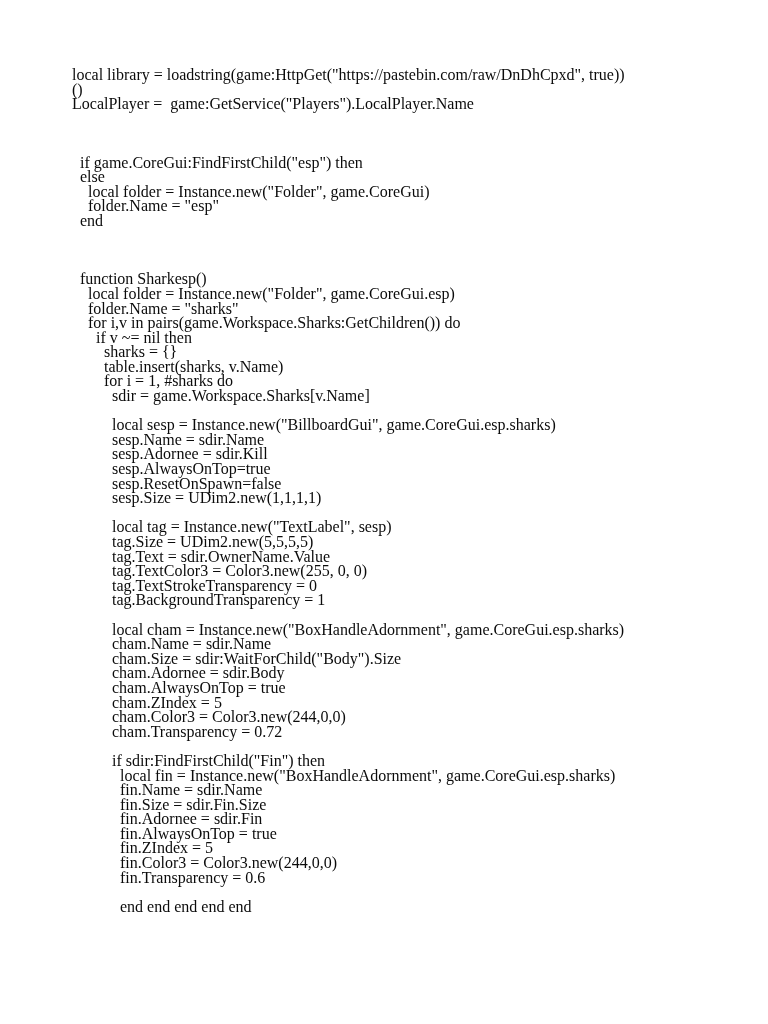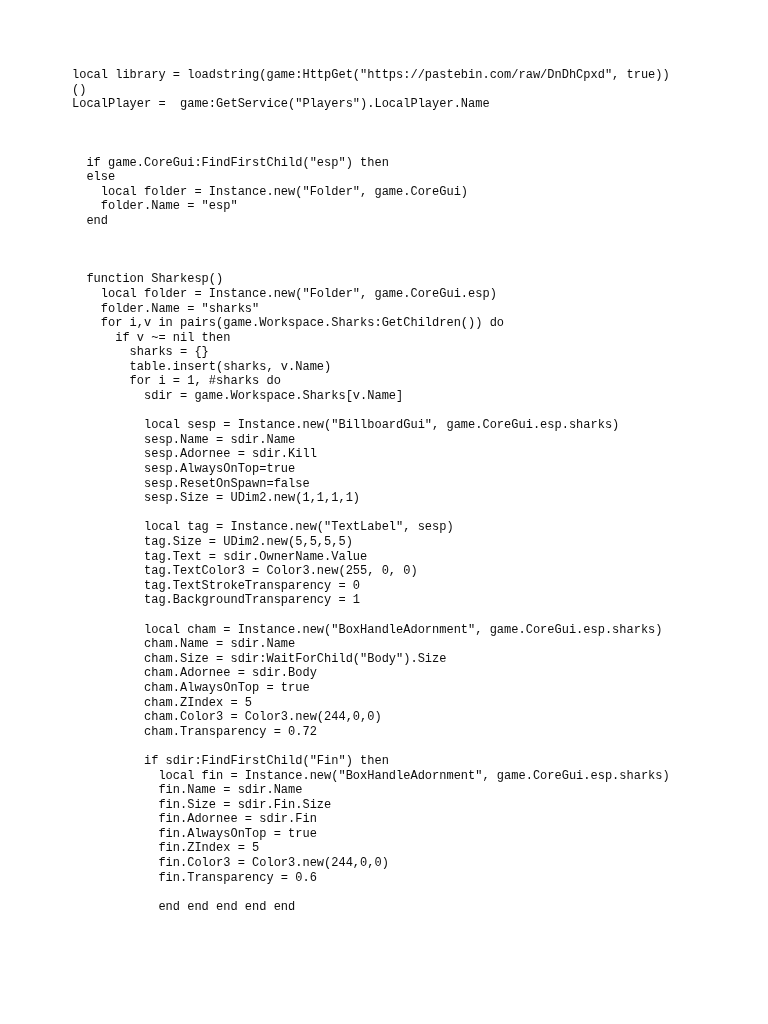--- a/index.html
+++ b/index.html
@@ -15,22 +15,22 @@
   }
   .page {
     position: relative;
     width: 768px;
     height: 1024px;
     background: #ffffff;
     box-sizing: border-box;
     padding: 68px 60px 40px 72px;
   }
   .code-block {
-    font-family: Liberation Mono, monospace;
-    font-size: 12px;
+    font-family: Liberation Serif, serif;
+    font-size: 16px;
     line-height: 14.6px;
     white-space: pre;
     color: #0b0b0b;
     letter-spacing: 0px;
   }
   .code-line {
     white-space: pre;
     min-height: 14.6px;
   }
   .blank {

